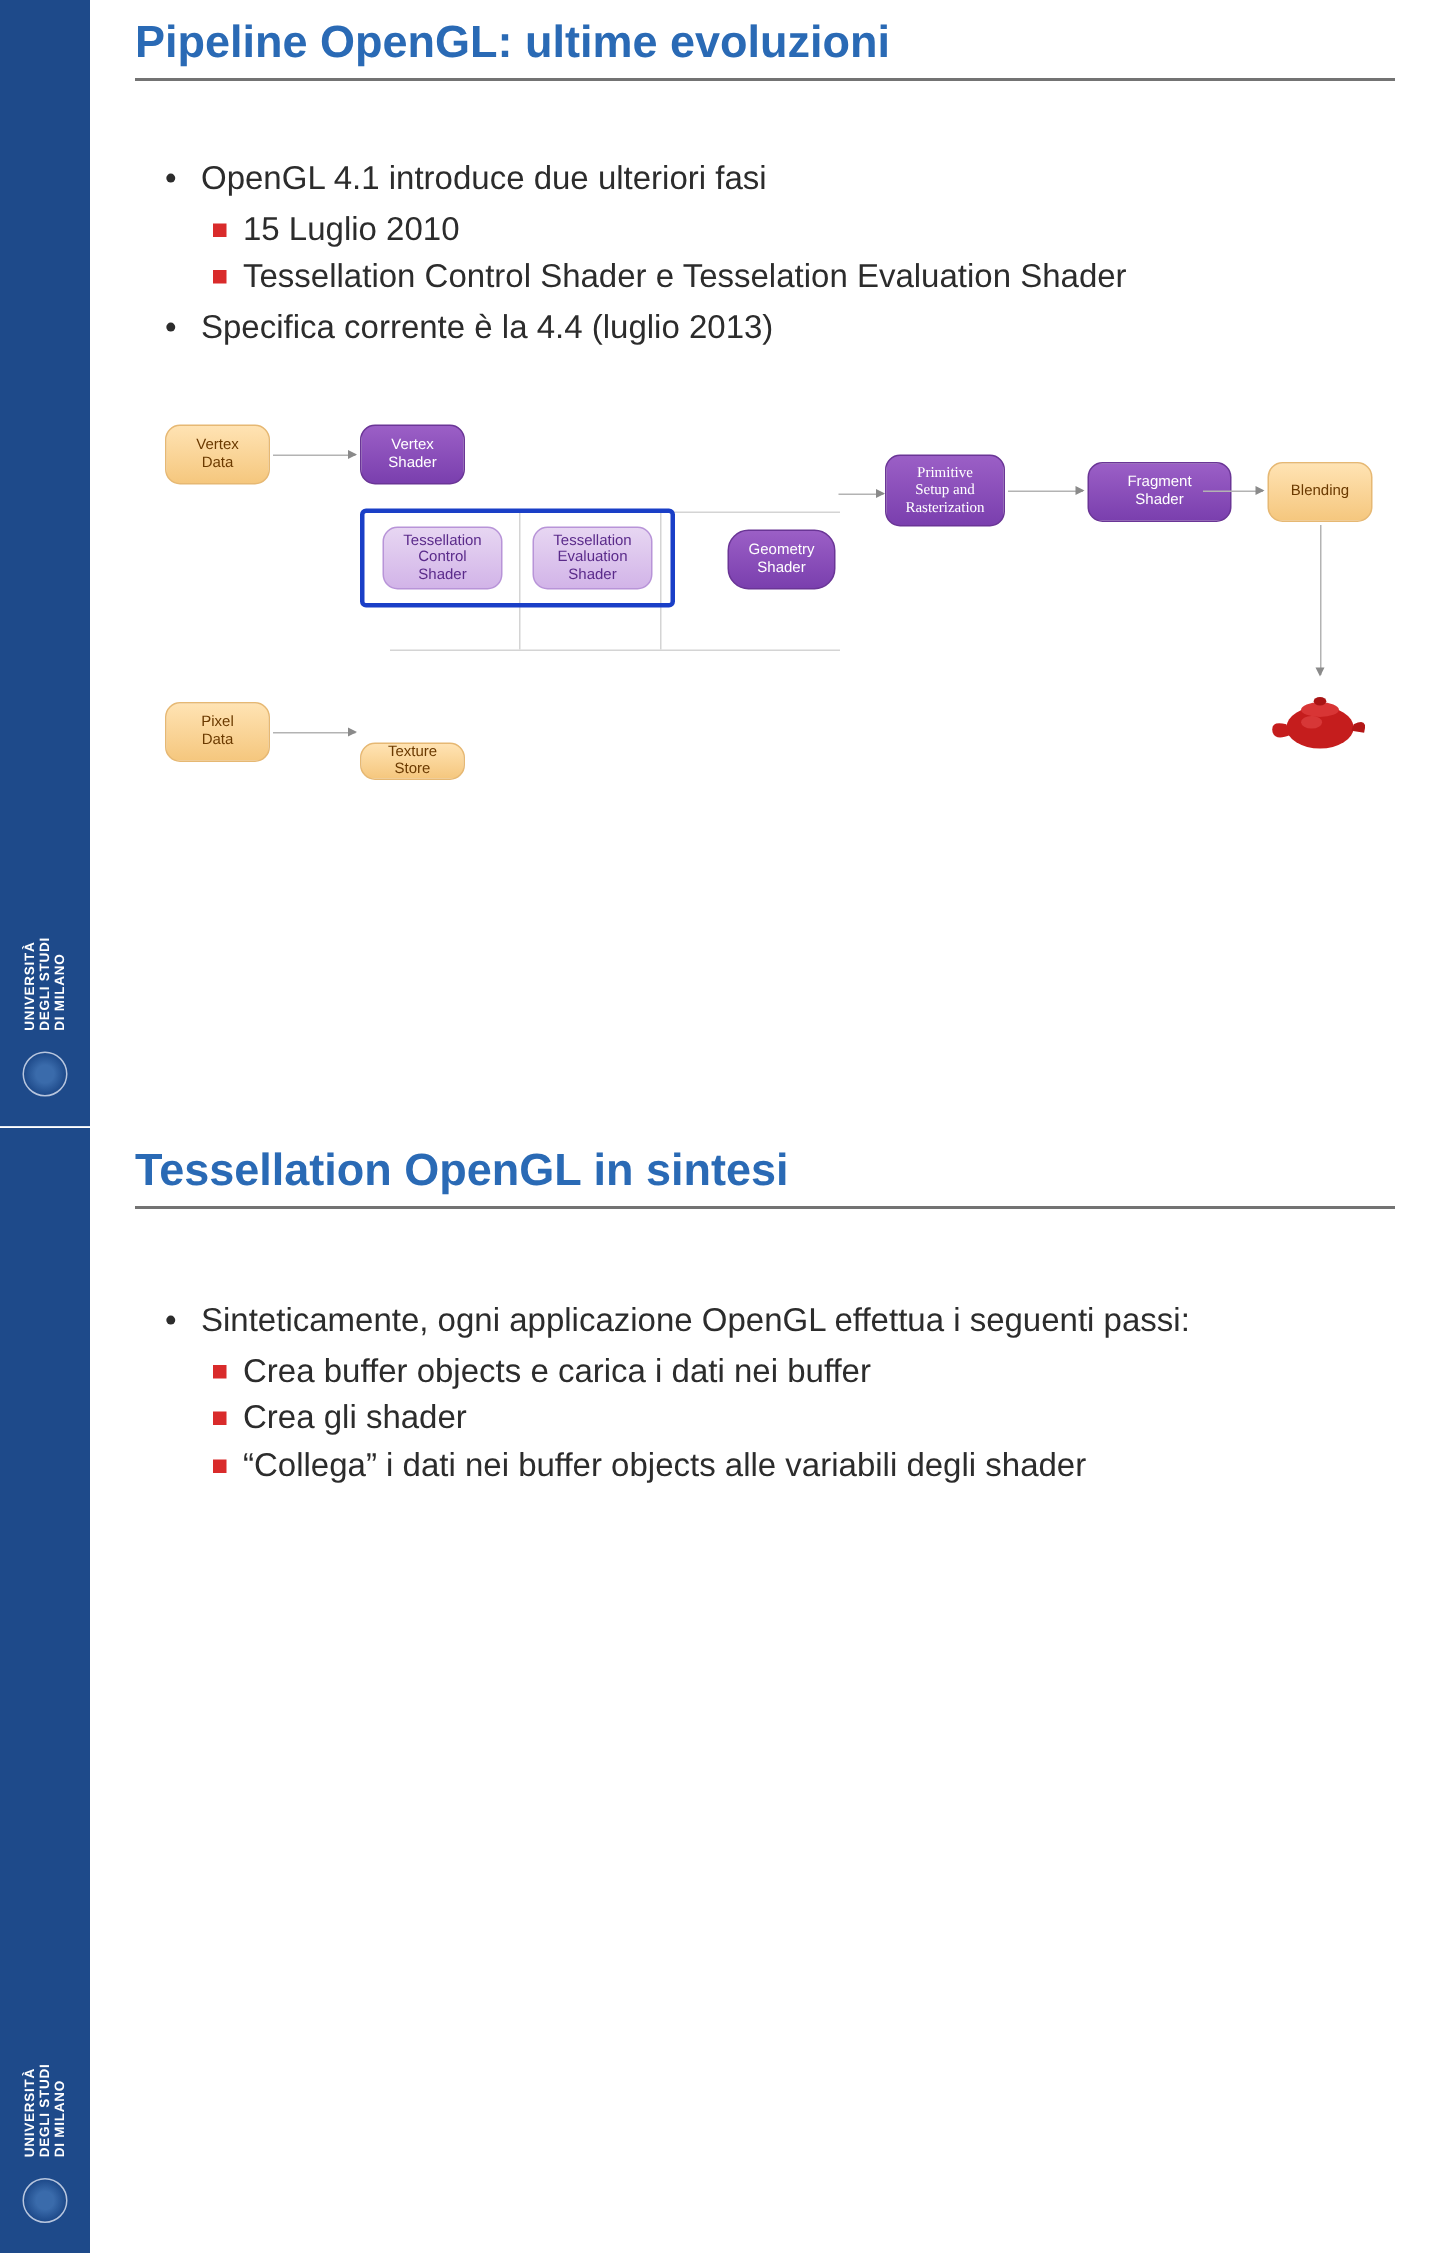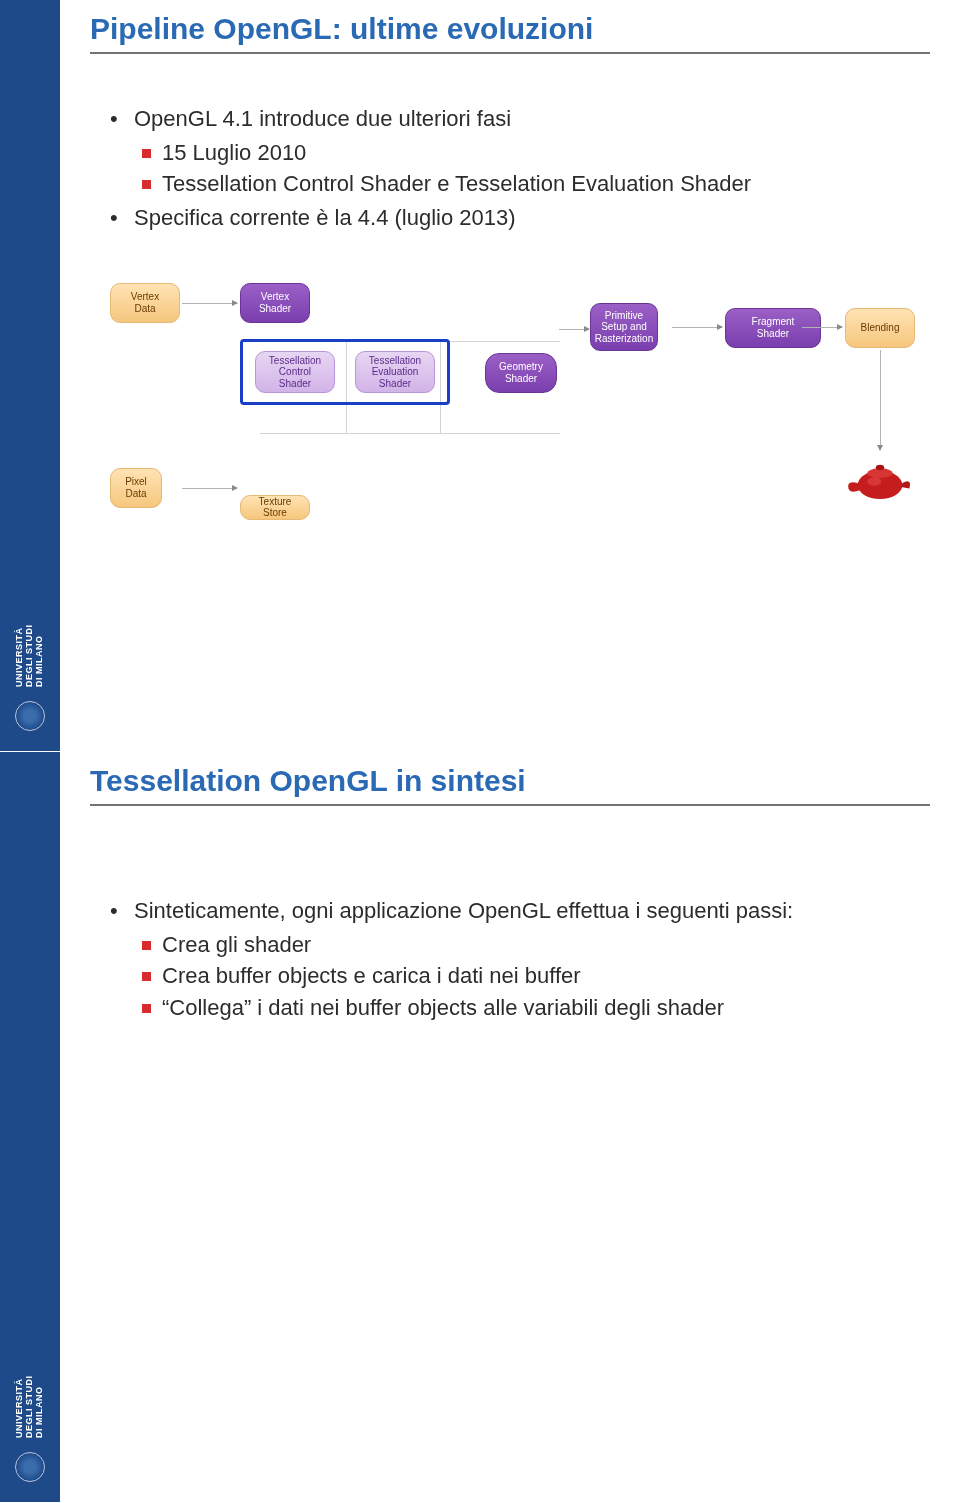--- a/index.html
+++ b/index.html
@@ -186,33 +186,33 @@
         <div class="gridline" style="left:150px; top:68px; width:300px; height:1px;"></div>
         <div class="gridline" style="left:150px; top:160px; width:300px; height:1px;"></div>
 
         <div class="gridline" style="left:236px; top:68px; width:1px; height:92px;"></div>
         <div class="gridline" style="left:330px; top:68px; width:1px; height:92px;"></div>
 
         <div class="pbox peach" style="left:0; top:10px; width:70px; height:40px;">Vertex<br>Data</div>
         <div class="arrow" style="left:72px; top:30px; width:55px;"></div>
         <div class="pbox purple" style="left:130px; top:10px; width:70px; height:40px;">Vertex<br>Shader</div>
 
-        <div class="pbox purple" style="left:480px; top:30px; width:68px; height:48px;">Primitive<br>Setup and<br>Rasterization</div>
+        <div class="pbox purple" style="left:480px; top:30px; width:80px; height:48px;font-family:Liberation Serif, serif;">Primitive<br>Setup and<br>Rasterization</div>
         <div class="arrow" style="left:562px; top:54px; width:50px;"></div>
         <div class="pbox purple" style="left:615px; top:35px; width:96px; height:40px;">Fragment<br>Shader</div>
         <div class="arrow" style="left:692px; top:54px; width:40px;"></div>
         <div class="pbox peach" style="left:735px; top:35px; width:70px; height:40px;">Blending</div>
 
         <div class="hiframe" style="left:130px; top:66px; width:210px; height:66px;"></div>
         <div class="pbox lightpurp" style="left:145px; top:78px; width:80px; height:42px; background:linear-gradient(#e7d6f2,#d2b4e8);">Tessellation<br>Control<br>Shader</div>
         <div class="pbox lightpurp" style="left:245px; top:78px; width:80px; height:42px; background:linear-gradient(#e7d6f2,#d2b4e8);">Tessellation<br>Evaluation<br>Shader</div>
         <div class="pbox purple" style="left:375px; top:80px; width:72px; height:40px;border-radius:14px;">Geometry<br>Shader</div>
         <div class="arrow" style="left:449px; top:56px; width:30px;"></div>
 
-        <div class="pbox peach" style="left:0; top:195px; width:52px; height:40px;">Pixel<br>Data</div>
+        <div class="pbox peach" style="left:0; top:195px; width:70px; height:40px;">Pixel<br>Data</div>
         <div class="arrow" style="left:72px; top:215px; width:55px;"></div>
         <div class="pbox peach" style="left:130px; top:195px; width:70px; height:25px;margin-top:27px;">Texture<br>Store</div>
 
         <div class="varrow" style="left:770px; top:77px; height:100px;"></div>
 
         <svg class="teapot" style="left:735px; top:180px;" viewBox="0 0 100 70">
           <ellipse cx="50" cy="45" rx="32" ry="20" fill="#c51d1d"></ellipse>
           <ellipse cx="50" cy="28" rx="18" ry="7" fill="#d83535"></ellipse>
           <path d="M18 42 Q2 38 5 50 Q8 58 22 52" fill="#c51d1d"></path>
           <path d="M82 42 Q96 35 92 50 L80 48 Z" fill="#b31717"></path>
@@ -228,26 +228,26 @@
   <div class="sidebar">
     <div class="uni-label">
       <span>UNIVERSITÀ</span><br>
       <span>DEGLI STUDI</span><br>
       <span>DI MILANO</span>
     </div>
     <div class="uni-seal"></div>
   </div>
   <div class="content">
     <div class="title">Tessellation OpenGL in sintesi</div>
-    <div class="body" style="padding-top:90px;">
+    <div class="body" style="padding-top:59px;">
       <ul class="top">
         <li>
           <span>Sinteticamente, ogni applicazione OpenGL effettua i seguenti passi:</span>
           <ul class="sub">
+            <li><span>Crea buffer objects e carica i dati nei buffer</span></li>
             <li><span>Crea gli shader</span></li>
-            <li><span>Crea buffer objects e carica i dati nei buffer</span></li>
             <li><span>“Collega” i dati nei buffer objects alle variabili degli shader</span></li>
           </ul>
         </li>
       </ul>
     </div>
   </div>
 </div>
 
 </body></html>

